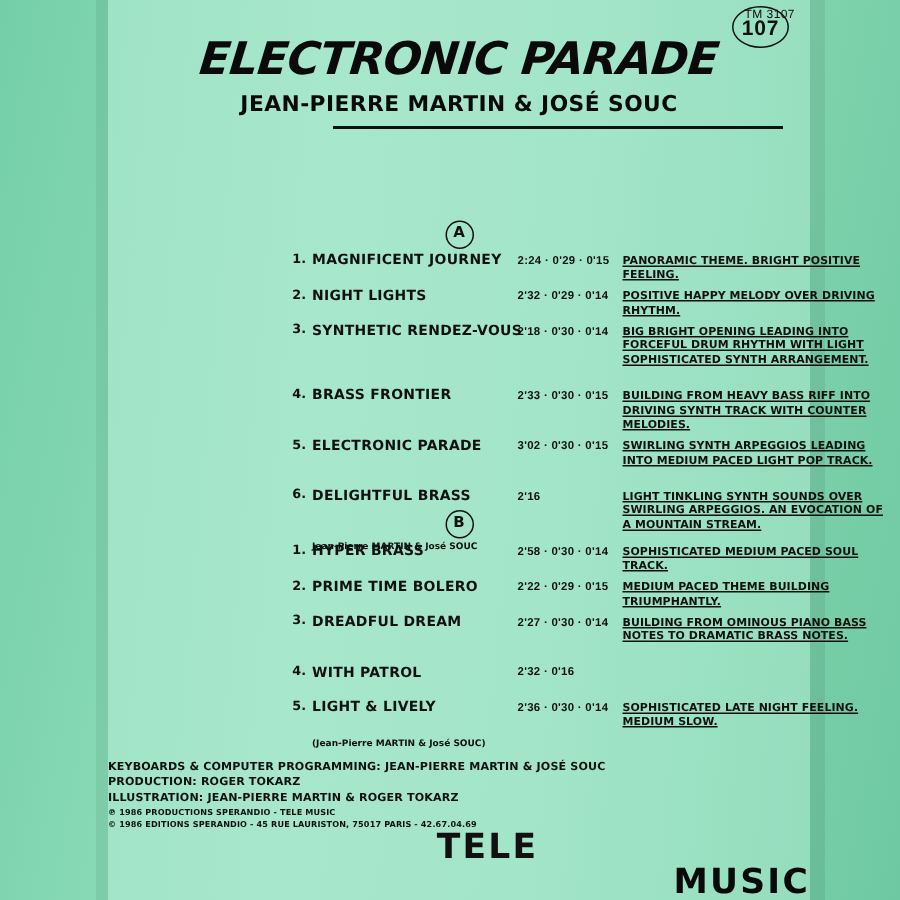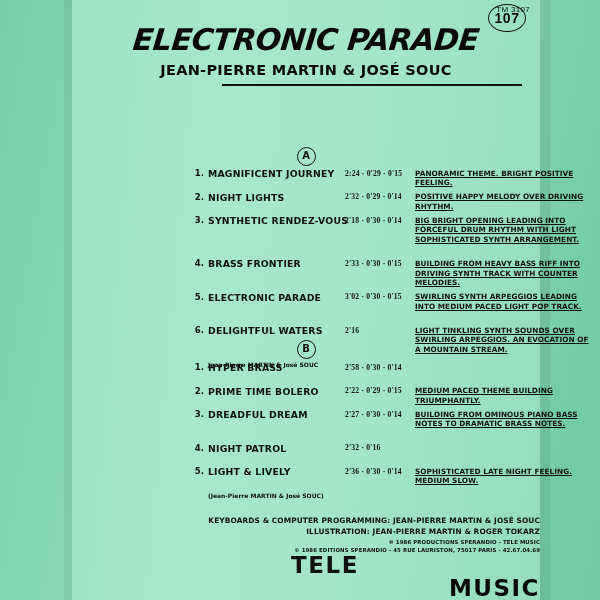--- a/index.html
+++ b/index.html
@@ -155,21 +155,21 @@
     font-family: "DejaVu Sans", sans-serif;
     letter-spacing: 0.2px;
     white-space: nowrap;
   }
   .t-times {
     position: absolute;
     left: 155px;
     top: 0.5px;
     font-size: 7.6px;
     font-weight: bold;
-    font-family: Liberation Serif, serif;
+    font-family: Liberation Sans, sans-serif;
     letter-spacing: 0.2px;
     white-space: nowrap;
   }
   .t-desc {
     position: absolute;
     left: 225px;
     top: 0.5px;
     width: 180px;
     font-size: 7.3px;
     font-weight: bold;
@@ -185,27 +185,26 @@
     font-size: 6px;
     font-weight: bold;
     font-family: "DejaVu Sans", sans-serif;
   }
 
   .credits {
     position: absolute;
     left: 0;
     right: 0;
     bottom: 46px;
-    text-align: right;
+    text-align: left;
     font-size: 7.4px;
     font-weight: bold;
     font-family: "DejaVu Sans", sans-serif;
     line-height: 1.45;
     letter-spacing: 0.1px;
-    margin-left: 44px;
   }
   .credits .small {
     font-size: 5.4px;
     letter-spacing: 0.1px;
     line-height: 1.5;
   }
 
   .logo {
     position: absolute;
     left: 0;
@@ -274,65 +273,67 @@
           <div class="t-desc">BUILDING FROM HEAVY BASS RIFF INTO DRIVING SYNTH TRACK WITH COUNTER MELODIES.</div>
         </div>
         <div class="track" style="position: absolute; top: 123.8px; left: 0px; width: 400px;">
           <div class="t-num">5.</div>
           <div class="t-name">ELECTRONIC PARADE</div>
           <div class="t-times">3'02 · 0'30 · 0'15</div>
           <div class="t-desc">SWIRLING SYNTH ARPEGGIOS LEADING INTO MEDIUM PACED LIGHT POP TRACK.</div>
         </div>
         <div class="track" style="position: absolute; top: 157.2px; left: 0px; width: 400px;">
           <div class="t-num">6.</div>
-          <div class="t-name">DELIGHTFUL WATERS</div>
+          <div class="t-name">DELIGHTFUL BRASS</div>
           <div class="t-times">2'16</div>
           <div class="t-desc">LIGHT TINKLING SYNTH SOUNDS OVER SWIRLING ARPEGGIOS. AN EVOCATION OF A MOUNTAIN STREAM.</div>
         </div>
         <div class="composer" style="top: 192.6px;">Jean-Pierre MARTIN &amp; José SOUC</div>
       </div>
 
     <div class="side-badge" style="top:338px;">
       <span>B</span>
     </div>
 
     <div class="tracklist" id="side-b-list" style="top:362px;">
         <div class="track" style="position: absolute; top: 0px; left: 0px; width: 400px;">
           <div class="t-num">1.</div>
           <div class="t-name">HYPER BRASS</div>
           <div class="t-times">2'58 · 0'30 · 0'14</div>
+          <div class="t-desc">SOPHISTICATED MEDIUM PACED SOUL TRACK.</div>
         </div>
         <div class="track" style="position: absolute; top: 23.6px; left: 0px; width: 400px;">
           <div class="t-num">2.</div>
           <div class="t-name">PRIME TIME BOLERO</div>
           <div class="t-times">2'22 · 0'29 · 0'15</div>
           <div class="t-desc">MEDIUM PACED THEME BUILDING TRIUMPHANTLY.</div>
         </div>
         <div class="track" style="position: absolute; top: 47.2px; left: 0px; width: 400px;">
           <div class="t-num">3.</div>
           <div class="t-name">DREADFUL DREAM</div>
           <div class="t-times">2'27 · 0'30 · 0'14</div>
           <div class="t-desc">BUILDING FROM OMINOUS PIANO BASS NOTES TO DRAMATIC BRASS NOTES.</div>
         </div>
         <div class="track" style="position: absolute; top: 80.6px; left: 0px; width: 400px;">
           <div class="t-num">4.</div>
-          <div class="t-name">NIGHT PATROL</div>
+          <div class="t-name">WITH PATROL</div>
           <div class="t-times">2'32 · 0'16</div>
         </div>
         <div class="track" style="position: absolute; top: 104.2px; left: 0px; width: 400px;">
           <div class="t-num">5.</div>
           <div class="t-name">LIGHT &amp; LIVELY</div>
           <div class="t-times">2'36 · 0'30 · 0'14</div>
           <div class="t-desc">SOPHISTICATED LATE NIGHT FEELING. MEDIUM SLOW.</div>
         </div>
         <div class="composer" style="top: 129.8px;">(Jean-Pierre MARTIN &amp; José SOUC)</div>
       </div>
 
     <div class="credits">
       <div>KEYBOARDS &amp; COMPUTER PROGRAMMING: JEAN-PIERRE MARTIN &amp; JOSÉ SOUC</div>
+      <div>PRODUCTION: ROGER TOKARZ</div>
       <div>ILLUSTRATION: JEAN-PIERRE MARTIN &amp; ROGER TOKARZ</div>
       <div class="small">℗ 1986 PRODUCTIONS SPERANDIO - TELE MUSIC</div>
       <div class="small">© 1986 EDITIONS SPERANDIO - 45 RUE LAURISTON, 75017 PARIS - 42.67.04.69</div>
     </div>
 
     <div class="logo">
       <div class="l1">TELE</div>
       <div class="l2">MUSIC</div>
     </div>
 

